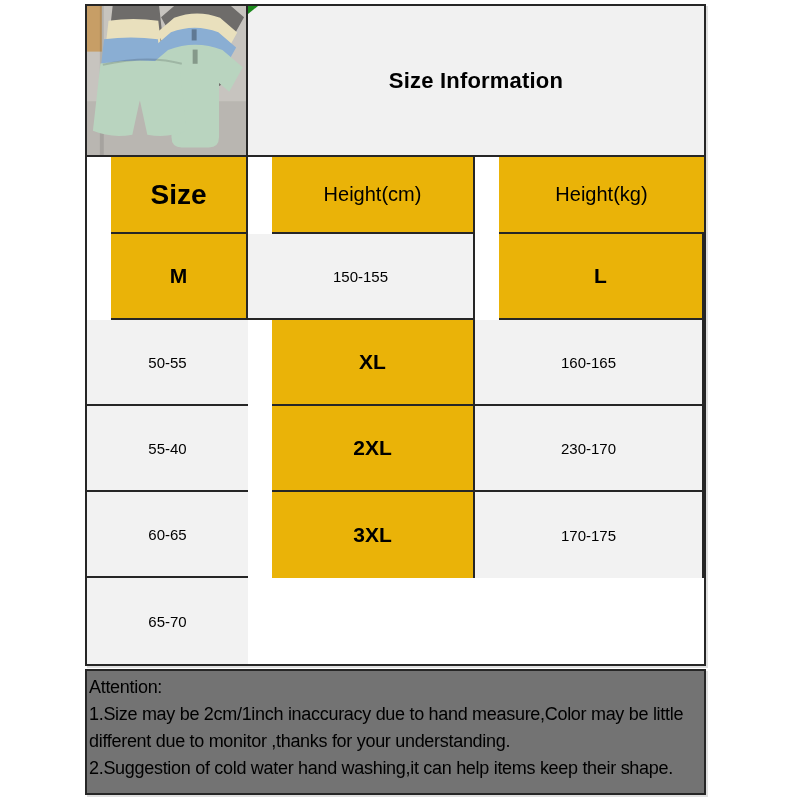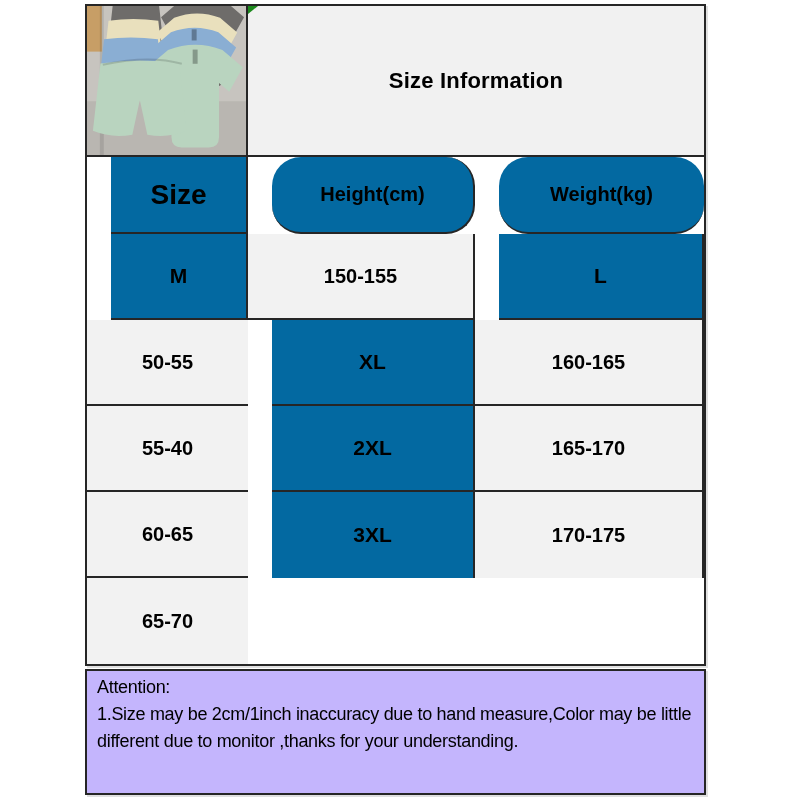--- a/index.html
+++ b/index.html
@@ -46,35 +46,35 @@
   }
   .title-text { font-size: 22px; font-weight: bold; letter-spacing: 0.2px; }
   .corner-marker {
     position: absolute;
     top: 0; left: 0;
     width: 10px; height: 8px;
     background: #1d8a1d;
     clip-path: polygon(0 0, 100% 0, 0 100%);
   }
 
-  .label-cell { background: #0369a1; margin-left: 24px; }
+  .label-cell { background: #eab308; margin-left: 24px; }
   .data-cell  { background: #f2f2f2; }
 
   .size-head  { font-size: 28px; font-weight: bold; }
-  .col-head   { font-size: 20px; font-weight: bold; border-radius: 29px; }
+  .col-head   { font-size: 20px; font-weight: normal; }
   .size-label { font-size: 21px; font-weight: bold; }
-  .value      { font-size: 20px; font-weight: bold; }
+  .value      { font-size: 15px; font-weight: normal; }
 
   .attention {
     margin-top: 3px;
     border: 2px solid #262626;
-    background: #c4b5fd;
+    background: #737373;
     box-sizing: border-box;
     min-height: 126px;
-    padding: 3px 8px 4px 10px;
+    padding: 3px 8px 4px 2px;
     font-size: 18px;
     line-height: 27px;
     letter-spacing: -0.3px;
     box-shadow: 2px 2px 0 rgba(0,0,0,0.12);
   }
   .att-line { white-space: normal; }
 </style>
 </head>
 <body>
 
@@ -108,40 +108,41 @@
         </svg>
       </div>
 
       <div class="cell title-cell">
         <span class="corner-marker"></span>
         <span class="title-text">Size Information</span>
       </div>
 
       <div class="cell label-cell size-head">Size</div>
       <div class="cell label-cell col-head">Height(cm)</div>
-      <div class="cell label-cell col-head last-col">Weight(kg)</div>
+      <div class="cell label-cell col-head last-col">Height(kg)</div>
 
       <div class="cell label-cell size-label">M</div>
       <div class="cell data-cell value">150-155</div>
 
       <div class="cell label-cell size-label">L</div>
       <div class="cell data-cell value last-col">50-55</div>
 
       <div class="cell label-cell size-label">XL</div>
       <div class="cell data-cell value">160-165</div>
       <div class="cell data-cell value last-col">55-40</div>
 
       <div class="cell label-cell size-label">2XL</div>
-      <div class="cell data-cell value">165-170</div>
+      <div class="cell data-cell value">230-170</div>
       <div class="cell data-cell value last-col">60-65</div>
 
       <div class="cell label-cell size-label last-row">3XL</div>
       <div class="cell data-cell value last-row">170-175</div>
       <div class="cell data-cell value last-col last-row">65-70</div>
     </div>
 
     <div class="attention">
       <div class="att-line">Attention:</div>
       <div class="att-line">1.Size may be 2cm/1inch inaccuracy due to hand measure,Color may be little different due to monitor ,thanks for your understanding.</div>
+      <div class="att-line">2.Suggestion of cold water hand washing,it can help items keep their shape.</div>
     </div>
 
   </div>
 </div>
 
 </body></html>

